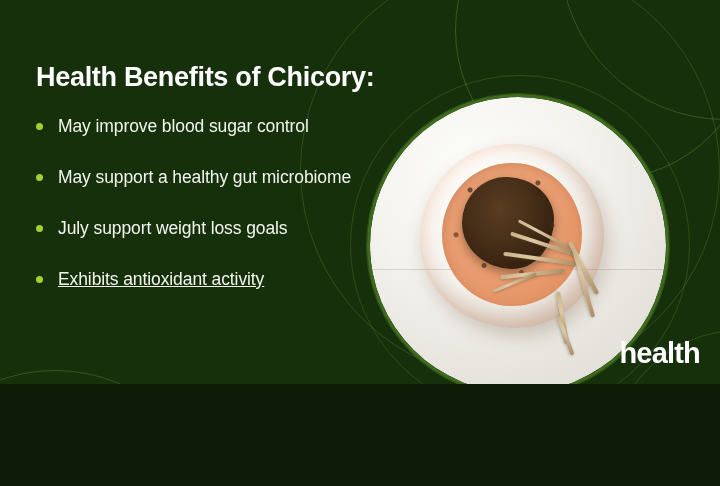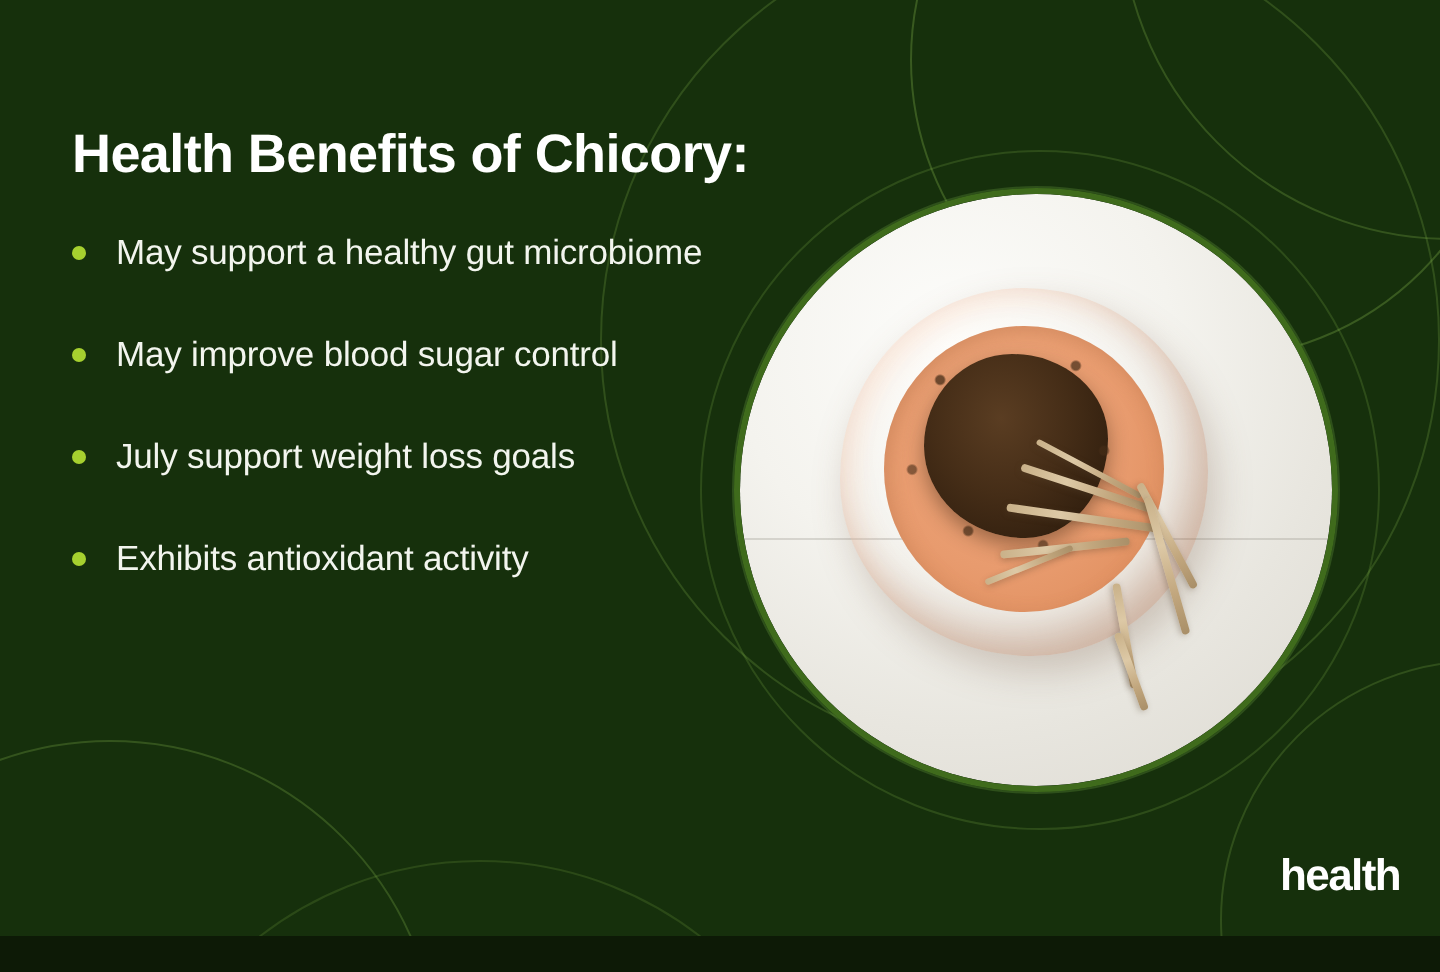--- a/index.html
+++ b/index.html
@@ -3,21 +3,21 @@
 <meta charset="utf-8">
 <style>
   html, body {
     margin: 0;
     padding: 0;
     background: #0d1a06;
   }
   #infographic {
     position: relative;
     width: 720px;
-    height: 468px;
+    height: 384px;
     overflow: hidden;
     background: #16300c;
     font-family: "Liberation Sans", sans-serif;
     -webkit-font-smoothing: antialiased;
   }
 
   
   .deco-layer {
     position: absolute;
     inset: 0;
@@ -63,21 +63,21 @@
   }
   .benefit {
     position: relative;
     padding-left: 22px;
     margin-bottom: 26px;
     font-size: 17.5px;
     line-height: 25px;
     color: #f2f5ee;
     letter-spacing: -0.1px;
   }
-  .benefit:last-child { margin-bottom: 0; }
+  .benefit:last-child { margin-bottom: 0; text-decoration: underline; }
   .bullet-dot {
     position: absolute;
     left: 0;
     top: 9px;
     width: 7px;
     height: 7px;
     border-radius: 50%;
     background: #a6d02f;
   }
 
@@ -177,21 +177,21 @@
   .root.r6 { left: 60%; top: 62%; width: 24%; height: 4px;  transform: rotate(74deg); }
   .root.r7 { left: 41%; top: 62%; width: 16%; height: 3px;  transform: rotate(-22deg); }
   .root.r8 { left: 56%; top: 74%; width: 18%; height: 4px;  transform: rotate(80deg); }
   .root.r9 { left: 59%; top: 80%; width: 14%; height: 4px;  transform: rotate(70deg); }
 
   
   .logo {
     position: absolute;
     right: 20px;
     bottom: 16px;
-    font-size: 22px;
+    font-size: 29px;
     line-height: 29px;
     font-weight: bold;
     color: #ffffff;
     letter-spacing: -0.8px;
   }
 </style>
 </head>
 <body>
 
 <div id="infographic">
@@ -204,25 +204,25 @@
     <div class="deco-circle deco-c5"></div>
     <div class="deco-circle deco-c6"></div>
     <div class="deco-circle deco-c7"></div>
   </div>
 
   <h1 class="title">Health Benefits of Chicory:</h1>
 
   <ul class="benefits">
     <li class="benefit">
       <span class="bullet-dot"></span>
+      <span>May improve blood sugar control</span>
+    </li>
+    <li class="benefit">
+      <span class="bullet-dot"></span>
       <span>May support a healthy gut microbiome</span>
-    </li>
-    <li class="benefit">
-      <span class="bullet-dot"></span>
-      <span>May improve blood sugar control</span>
     </li>
     <li class="benefit">
       <span class="bullet-dot"></span>
       <span>July support weight loss goals</span>
     </li>
     <li class="benefit">
       <span class="bullet-dot"></span>
       <span>Exhibits antioxidant activity</span>
     </li>
   </ul>

